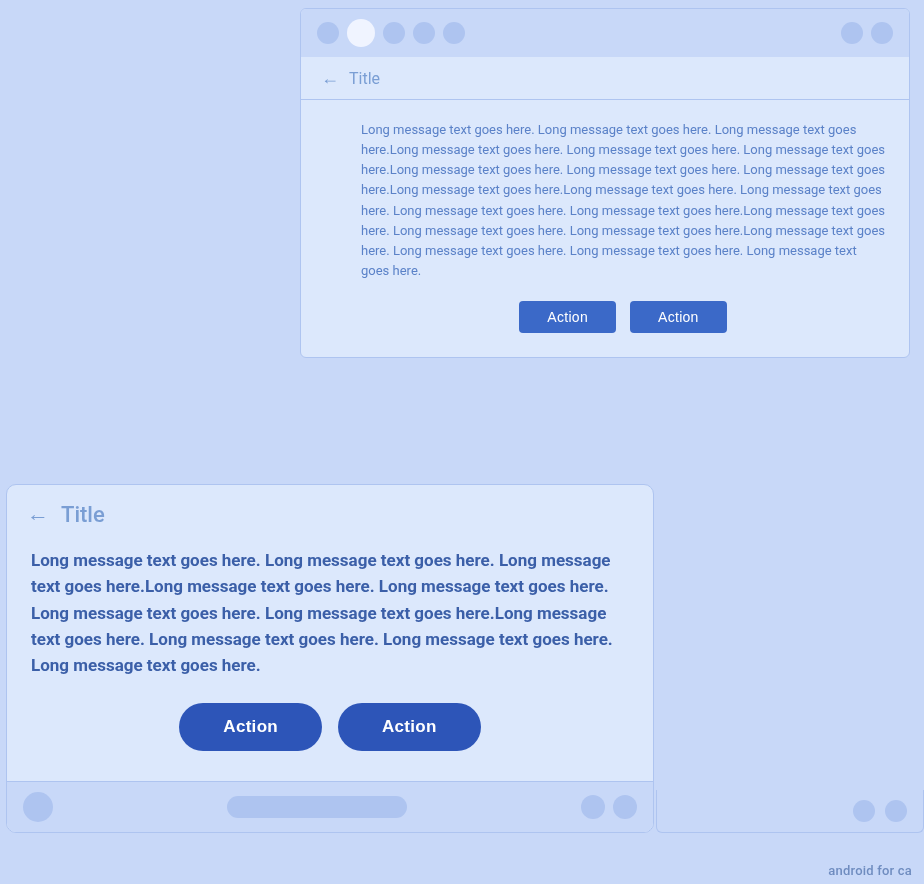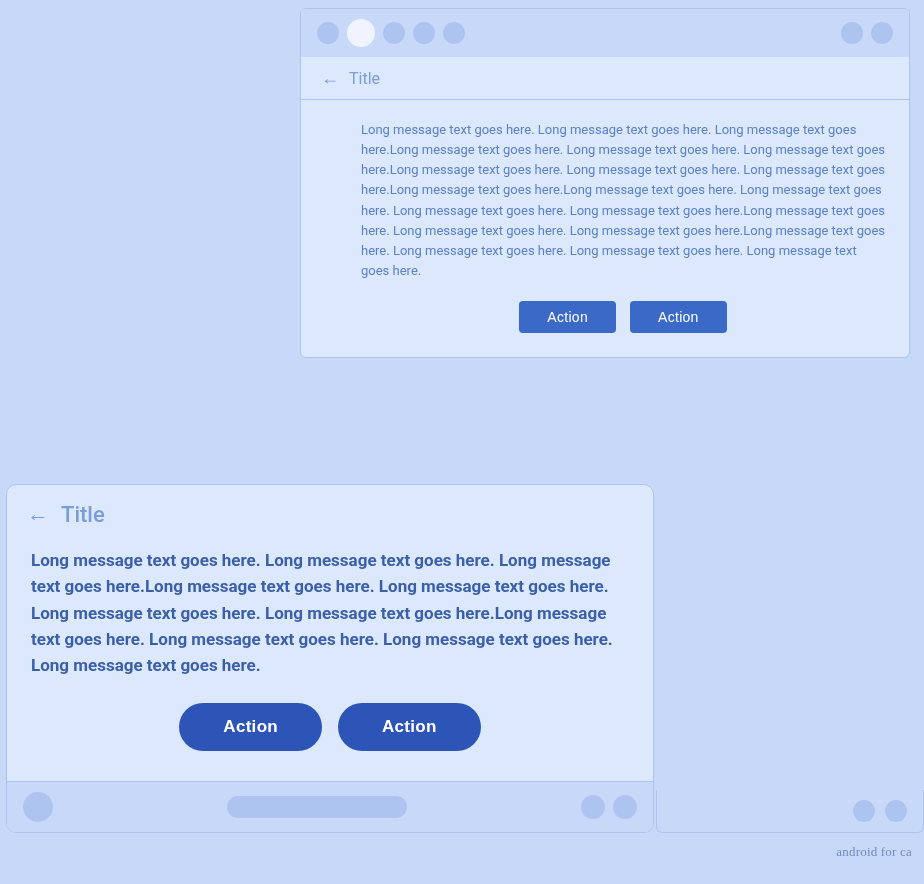--- a/index.html
+++ b/index.html
@@ -200,28 +200,27 @@
       padding: 10px 16px;
       display: flex;
       align-items: center;
       justify-content: flex-end;
       gap: 10px;
     }
 
     
     .watermark {
       position: absolute;
-      bottom: 24px;
+      bottom: 6px;
       right: 12px;
       color: #4a6da8;
       font-size: 13px;
       font-weight: 500;
       letter-spacing: 0.2px;
       opacity: 0.7;
-      font-family: Liberation Serif, serif;
     }
   </style>
 </head>
 <body>
 
 <div class="top-panel">
 
   <div class="top-panel-bar">
     <div class="bar-dots-left">
       <div class="dot dot-sm"></div>

